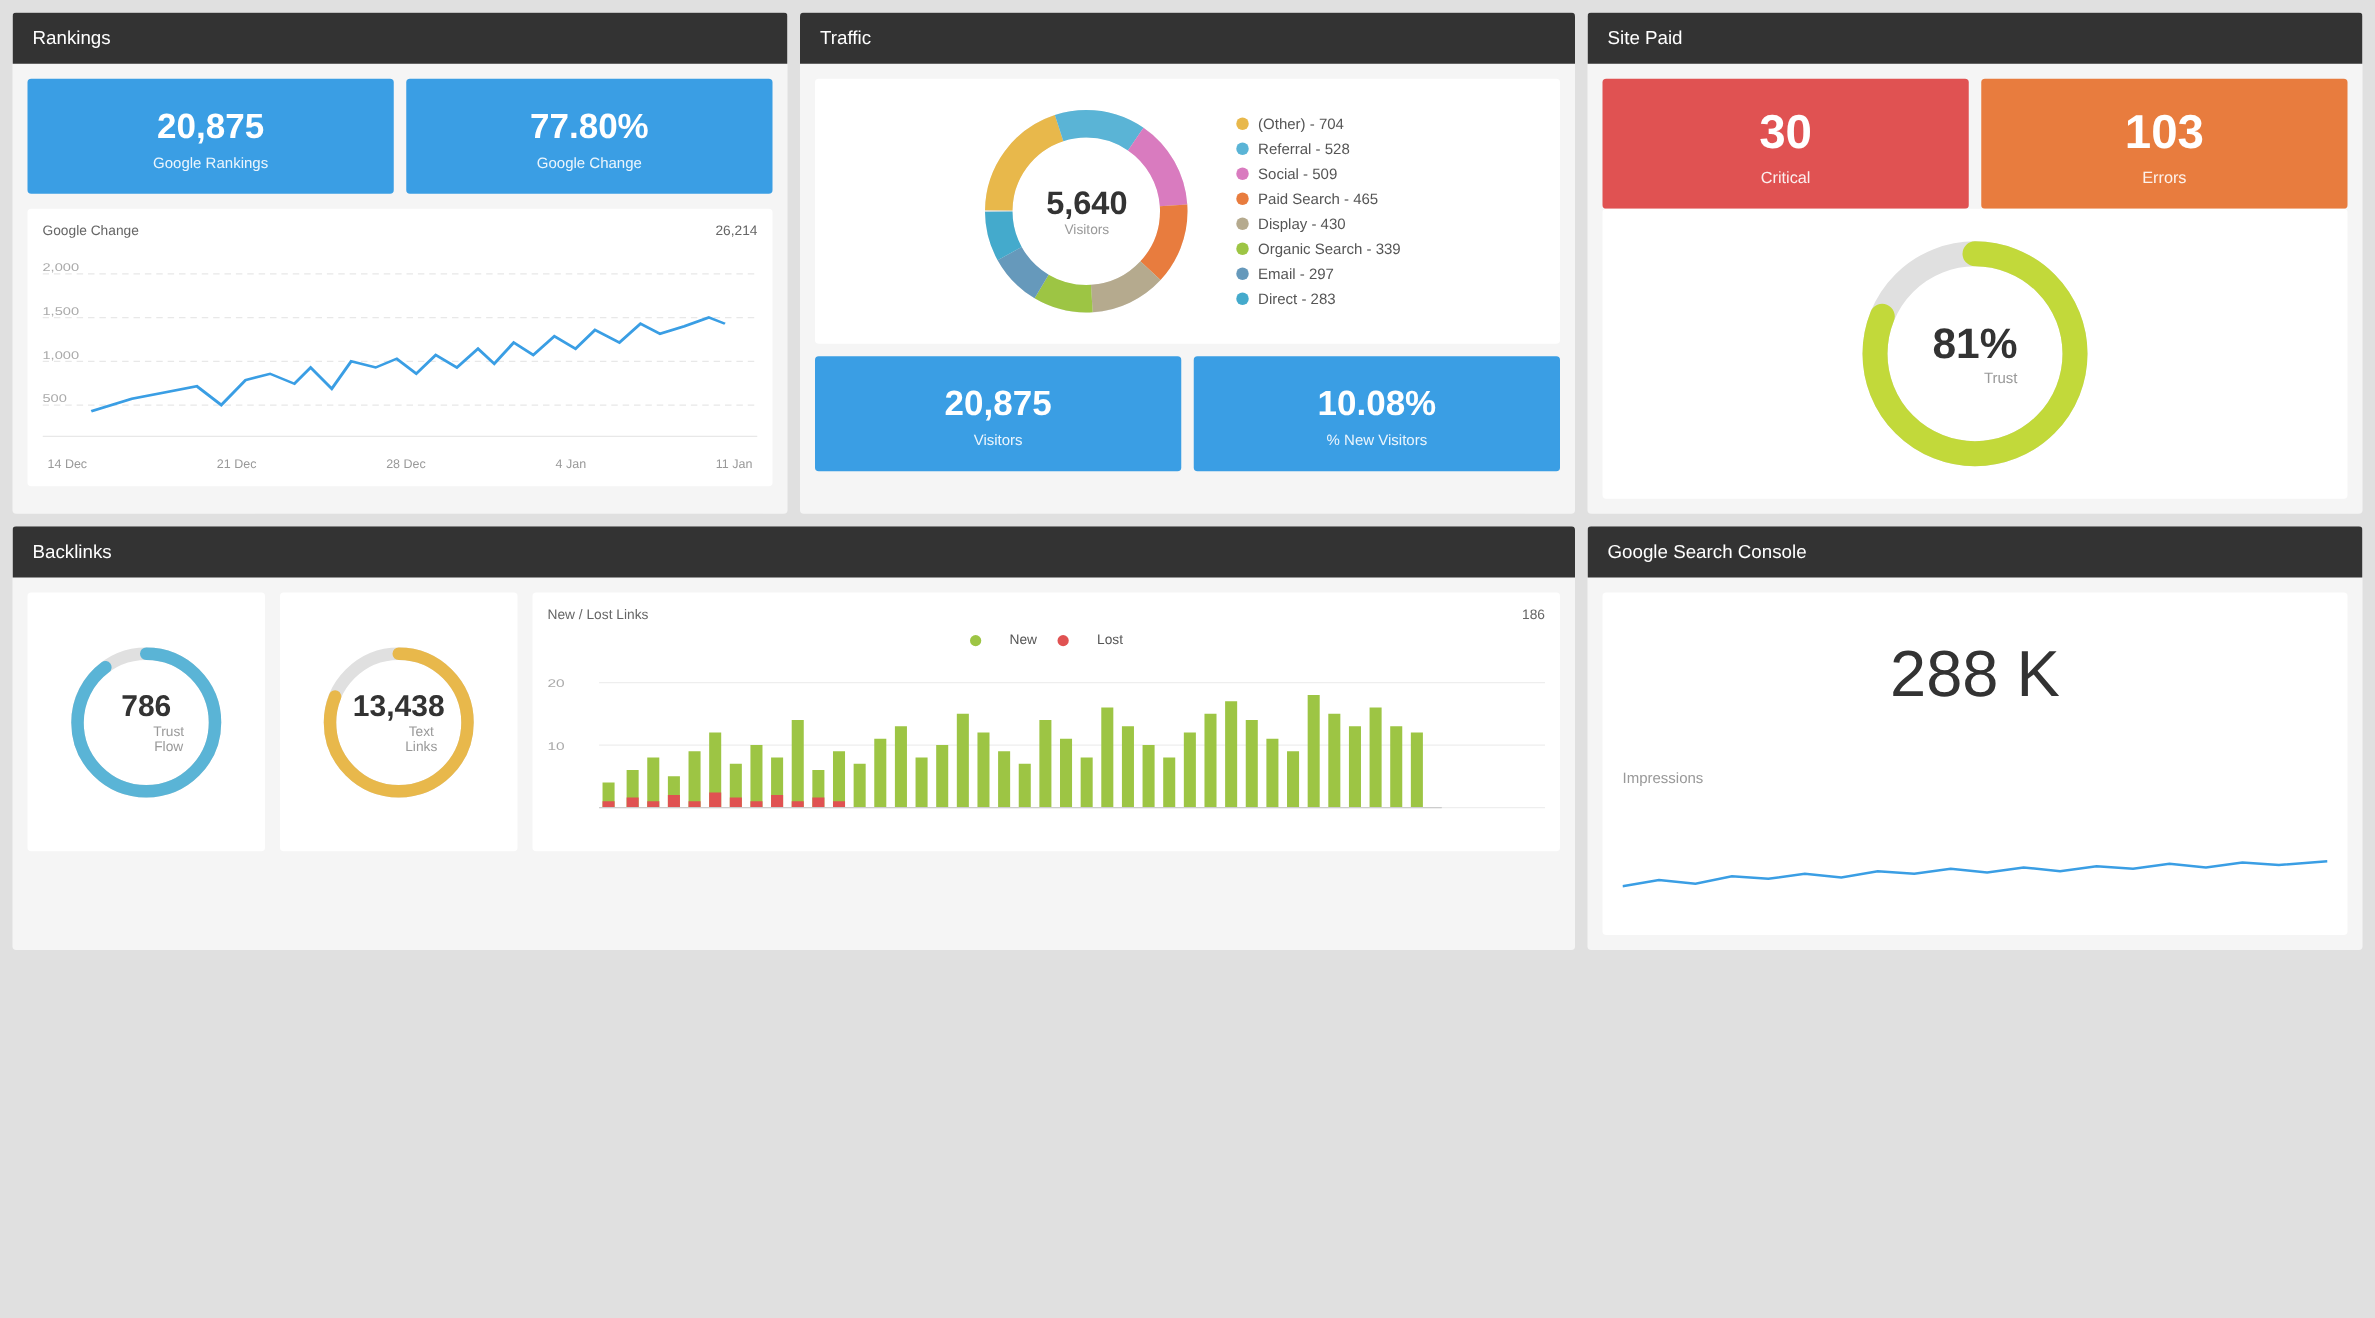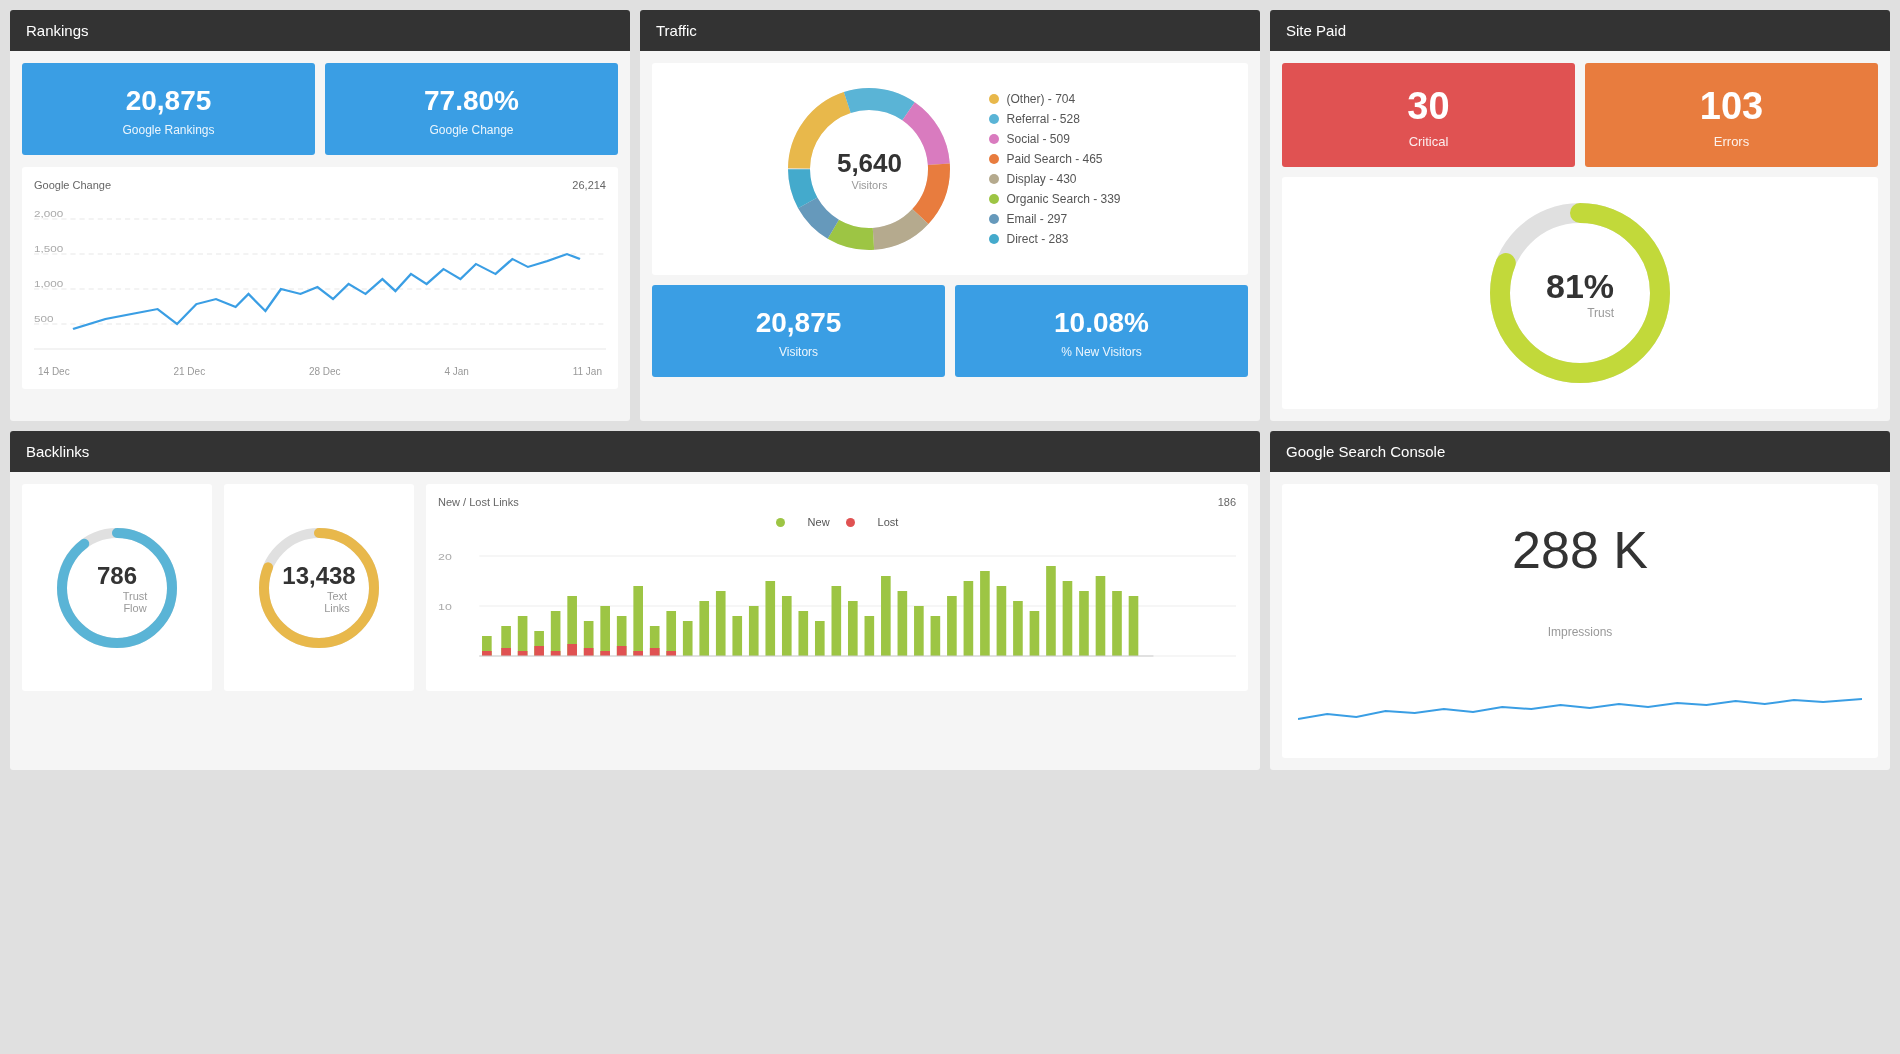--- a/index.html
+++ b/index.html
@@ -153,21 +153,21 @@
     }
     .traffic-stat-card .label {
       font-size: 12px;
       opacity: 0.9;
     }
 
     
     .site-audit-panel .panel-body {
       display: flex;
       flex-direction: column;
-      gap: 10px;
+      gap: 0;
     }
     .audit-stats {
       display: flex;
       gap: 10px;
     }
     .audit-stat {
       flex: 1;
       border-radius: 3px;
       color: white;
       padding: 22px 16px 18px;
@@ -305,21 +305,20 @@
       font-size: 52px;
       font-weight: normal;
       color: #333;
       text-align: center;
       margin-top: 20px;
       margin-bottom: 4px;
     }
     .gsc-lbl {
       font-size: 12px;
       color: #999;
-      text-align: center;
       margin-bottom: 20px;
       margin-top: 45px;
     }
     .gsc-line-svg {
       width: 100%;
       height: 80px;
     }
   </style>
 </head>
 <body>

